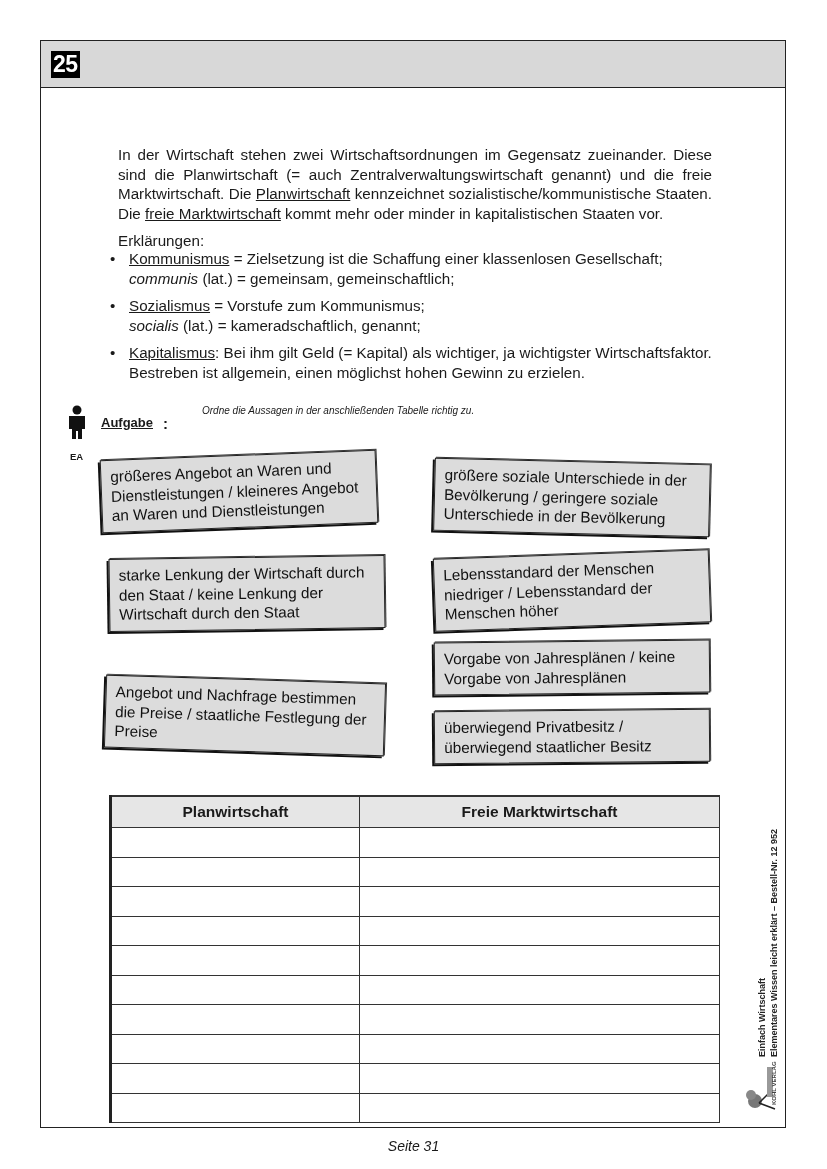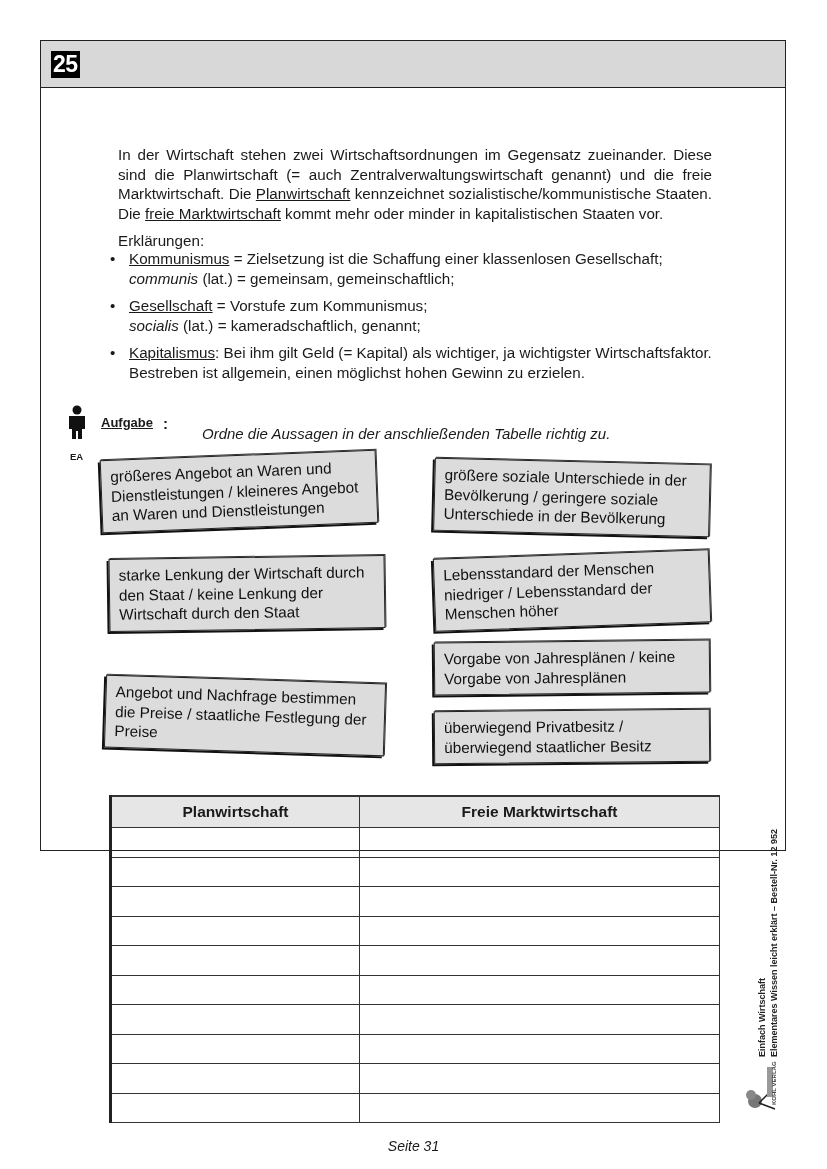--- a/index.html
+++ b/index.html
@@ -1,39 +1,39 @@
 <!DOCTYPE html>
 <html><head>
 <meta charset="utf-8">
 <style>
   html, body { margin:0; padding:0; background:#ffffff; }
   body { width:827px; height:1169px; position:relative; overflow:hidden;
          font-family:"Liberation Sans", sans-serif; color:#1a1a1a; }
-  .frame { position:absolute; left:40px; top:40px; width:746px; height:811px;
+  .frame { position:absolute; left:40px; top:40px; width:746px; height:1088px;
            border:1.5px solid #222; box-sizing:border-box;text-decoration:underline; }
   .header { position:absolute; left:0; top:0; right:0; height:46px; background:#d8d8d8;
             border-bottom:1.5px solid #222; display:flex; align-items:center; }
   .num { margin-left:10px; background:#000; color:#fff; font-weight:bold; font-size:23px;
          padding:0 2px; line-height:27px; letter-spacing:-0.5px; }
   .title { margin-left:14px; font-weight:bold; font-size:25px; letter-spacing:-0.3px; }
   .intro { position:absolute; left:69px; top:96px; width:610px; font-size:15.2px; line-height:19.5px;
            text-align:justify; }
   .intro p { margin:8px; }
   .u { text-decoration:underline; }
   .label { margin-top:6px !important; }
   ul.bul { position:absolute; left:69px; top:208px; width:610px; margin:0; padding:0; list-style:none;
            font-size:15.2px; line-height:19.5px; }
   ul.bul li { position:relative; padding-left:19px; margin-bottom:8px; }
   ul.bul li::before { content:"•"; position:absolute; left:0; top:0; }
   .task { position:absolute; left:26px; top:364px; width:640px; height:60px; }
   .person { position:absolute; left:0; top:0; width:20px; height:34px; }
   .ea { position:absolute; left:3px; top:46px; font-size:9.5px; font-weight:bold; }
   .task-label { position:absolute; left:34px; top:10px; font-weight:bold; font-size:13px; text-decoration:underline; }
   .task-colon { position:absolute; left:96px; top:10px; font-weight:bold; font-size:15px; }
-  .task-text { position:absolute; left:135px; top:20px; font-style:italic; font-size:15px; }
+  .task-text { position:absolute; left:135px; top:0; font-style:italic; font-size:10px; }
   .card { position:absolute; background:#dcdcdc; border:1px solid #222;
           box-shadow:-2px 2px 0 #111, 1px -1px 0 #333; font-size:15.3px; line-height:19.5px;
           padding:6px 8px 6px 9px; box-sizing:border-box; color:#111; }
   .table-wrap { position:absolute; left:68px; top:754px; width:611px; }
   table { border-collapse:collapse; width:100%; border-left:3px solid #222; }
   th { background:#e6e6e6; font-weight:bold; font-size:15.5px; height:28px; border:1px solid #333;
        border-top:2px solid #333; text-align:center; }
   td { height:26.5px; border:1px solid #333; }
   .side { position:absolute; left:710px; top:712px; width:40px; height:370px; }
   .side-text { position:absolute; transform:rotate(-90deg); transform-origin:left top;
@@ -52,21 +52,21 @@
     <p><span>In der Wirtschaft stehen zwei Wirtschaftsordnungen im Gegensatz zueinander. Diese sind die Planwirtschaft (= auch Zentralverwaltungswirtschaft genannt) und die freie Marktwirtschaft. Die </span><span class="u">Planwirtschaft</span><span> kennzeichnet sozialistische/kommunistische Staaten. Die </span><span class="u">freie Marktwirtschaft</span><span> kommt mehr oder minder in kapitalistischen Staaten vor.</span></p>
     <p class="label">Erklärungen:</p>
   </div>
 
   <ul class="bul">
     <li>
       <span class="u">Kommunismus</span><span> = Zielsetzung ist die Schaffung einer klassenlosen Gesellschaft;</span><br>
       <i>communis</i><span> (lat.) = gemeinsam, gemeinschaftlich;</span>
     </li>
     <li>
-      <span class="u">Gesellschaft</span><span> = Vorstufe zum Kommunismus;</span><br>
+      <span class="u">Sozialismus</span><span> = Vorstufe zum Kommunismus;</span><br>
       <i>socialis</i><span> (lat.) = kameradschaftlich, genannt;</span>
     </li>
     <li>
       <span class="u">Kapitalismus</span><span>: Bei ihm gilt Geld (= Kapital) als wichtiger, ja wichtigster Wirtschaftsfaktor. Bestreben ist allgemein, einen möglichst hohen Gewinn zu erzielen.</span>
     </li>
   </ul>
 
   <div class="task">
     <svg class="person" viewBox="0 0 20 34">
       <circle cx="10" cy="5" r="4.5" fill="#111"></circle>

